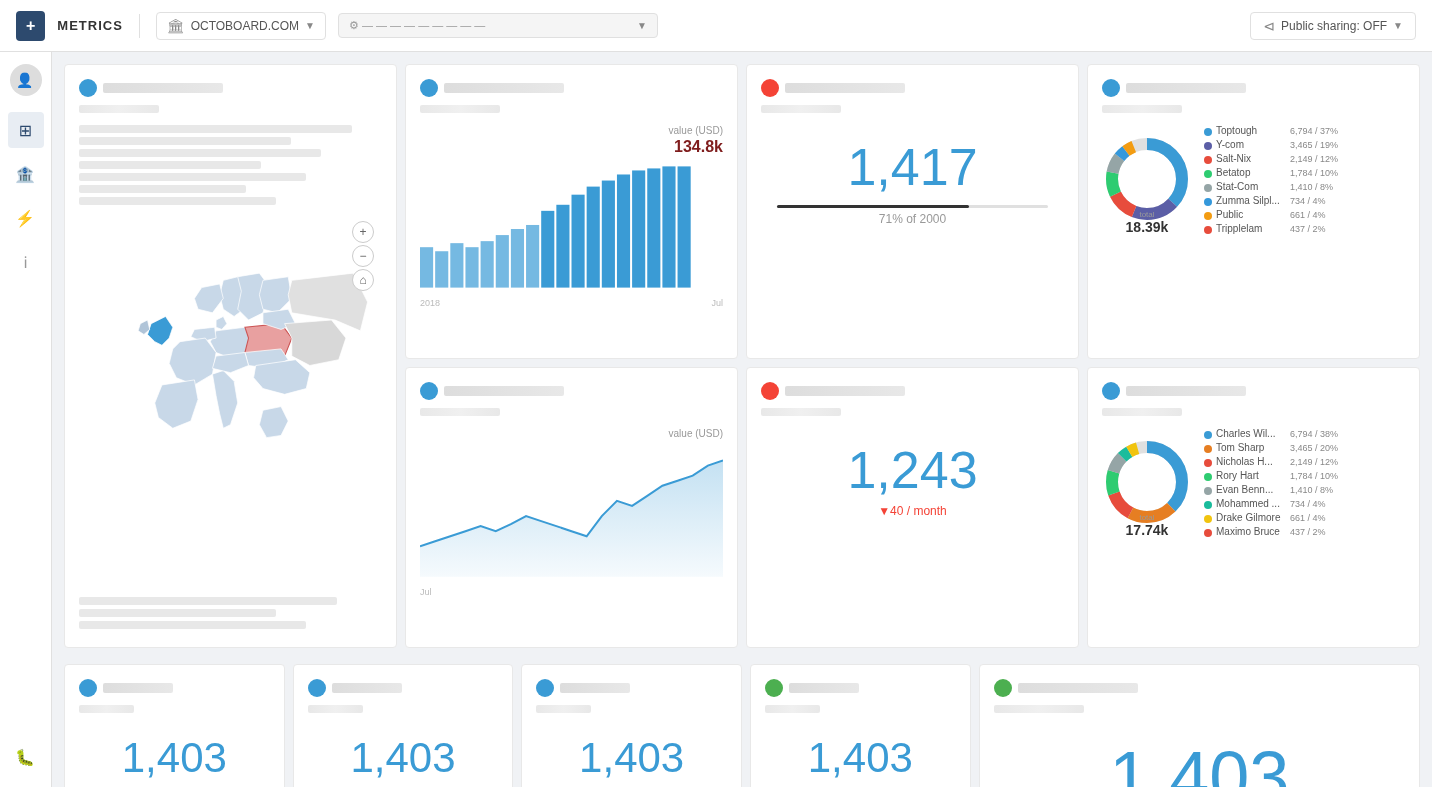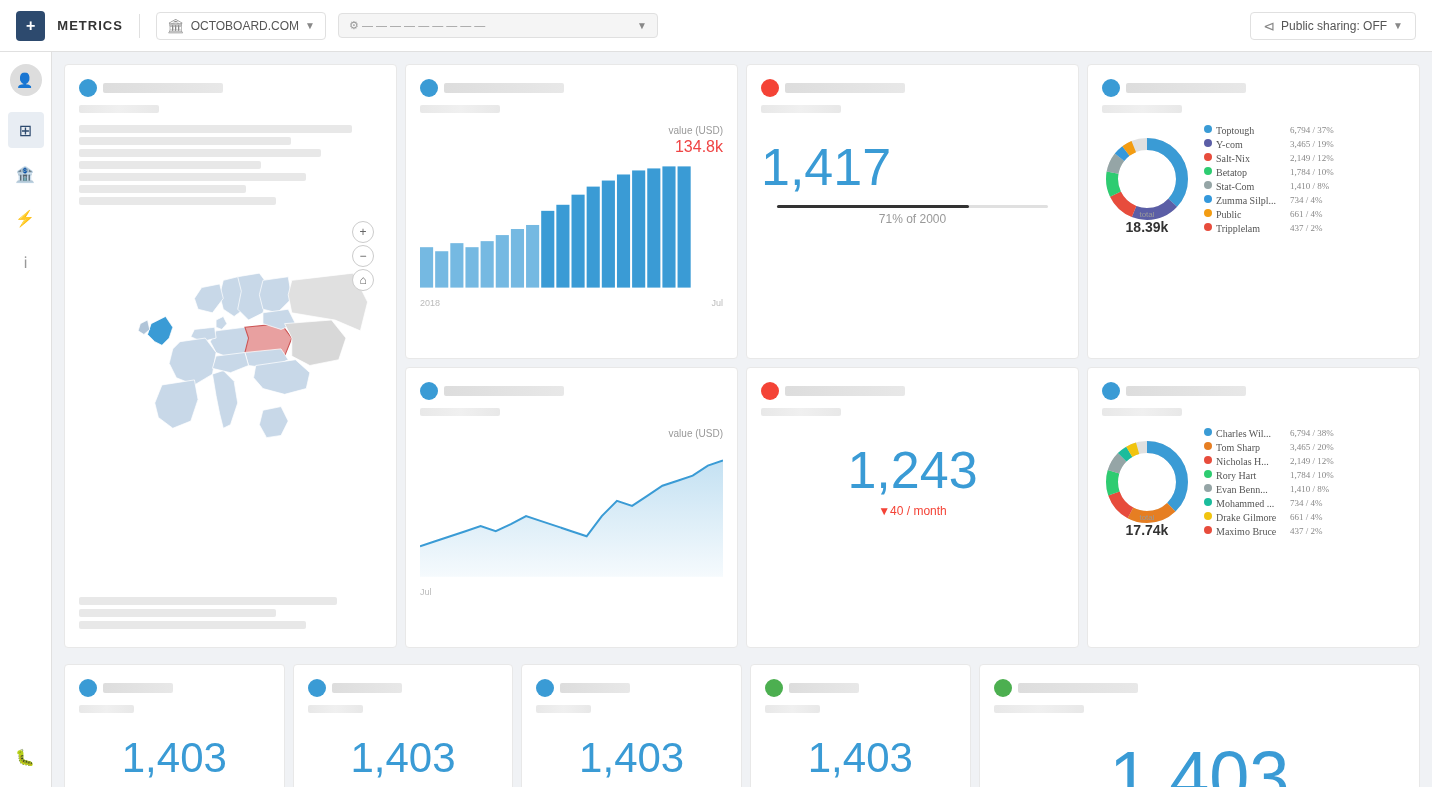--- a/index.html
+++ b/index.html
@@ -196,33 +196,33 @@
     }
     .chart-value-label {
       text-align: right;
       font-size: 10px;
       color: #999;
       margin-bottom: 2px;
     }
     .chart-value-big {
       text-align: right;
       font-size: 16px;
-      font-weight: 400;
-      color: #ef4444;
+      font-weight: 700;
+      color: #7f1d1d;
       margin-bottom: 6px;
     }
     .bar-chart-svg { width: 100%; height: 130px; }
     .chart-x-labels { display: flex; justify-content: space-between; font-size: 9px; color: #bbb; margin-top: 2px; }
 
     
     .metric-big-value {
       font-size: 52px;
       font-weight: 300;
       color: #3a9bd5;
-      text-align: left;
+      text-align: center;
       margin-top: 24px;
       line-height: 1;
     }
     .metric-progress-bar {
       height: 3px;
       background: #e0e0e0;
       border-radius: 2px;
       margin: 12px 16px 4px;
       position: relative;
     }
@@ -249,25 +249,24 @@
       position: absolute;
       top: 50%; left: 50%;
       transform: translate(-50%, -50%);
       text-align: center;
       margin-top: 41px;
     }
     .donut-center-label { font-size: 8px; color: #999; }
     .donut-center-value { font-size: 14px; font-weight: 700; color: #333; }
     .donut-legend { flex: 1; }
     .donut-legend-item {
-      display: flex; align-items: flex-start; gap: 4px;
+      display: flex; align-items: flex-end; gap: 4px;
       font-size: 10px; color: #555;
       margin-bottom: 3px;
       white-space: nowrap;
-      font-family: Liberation Serif, serif;
     }
     .donut-dot { width: 8px; height: 8px; border-radius: 50%; flex-shrink: 0; }
     .donut-name { flex: 1; overflow: hidden; text-overflow: ellipsis; max-width: 70px; }
     .donut-nums { color: #888; font-size: 9px; }
 
     
     .line-chart-svg { width: 100%; height: 140px; }
 
     
     .metric-mid-value {

